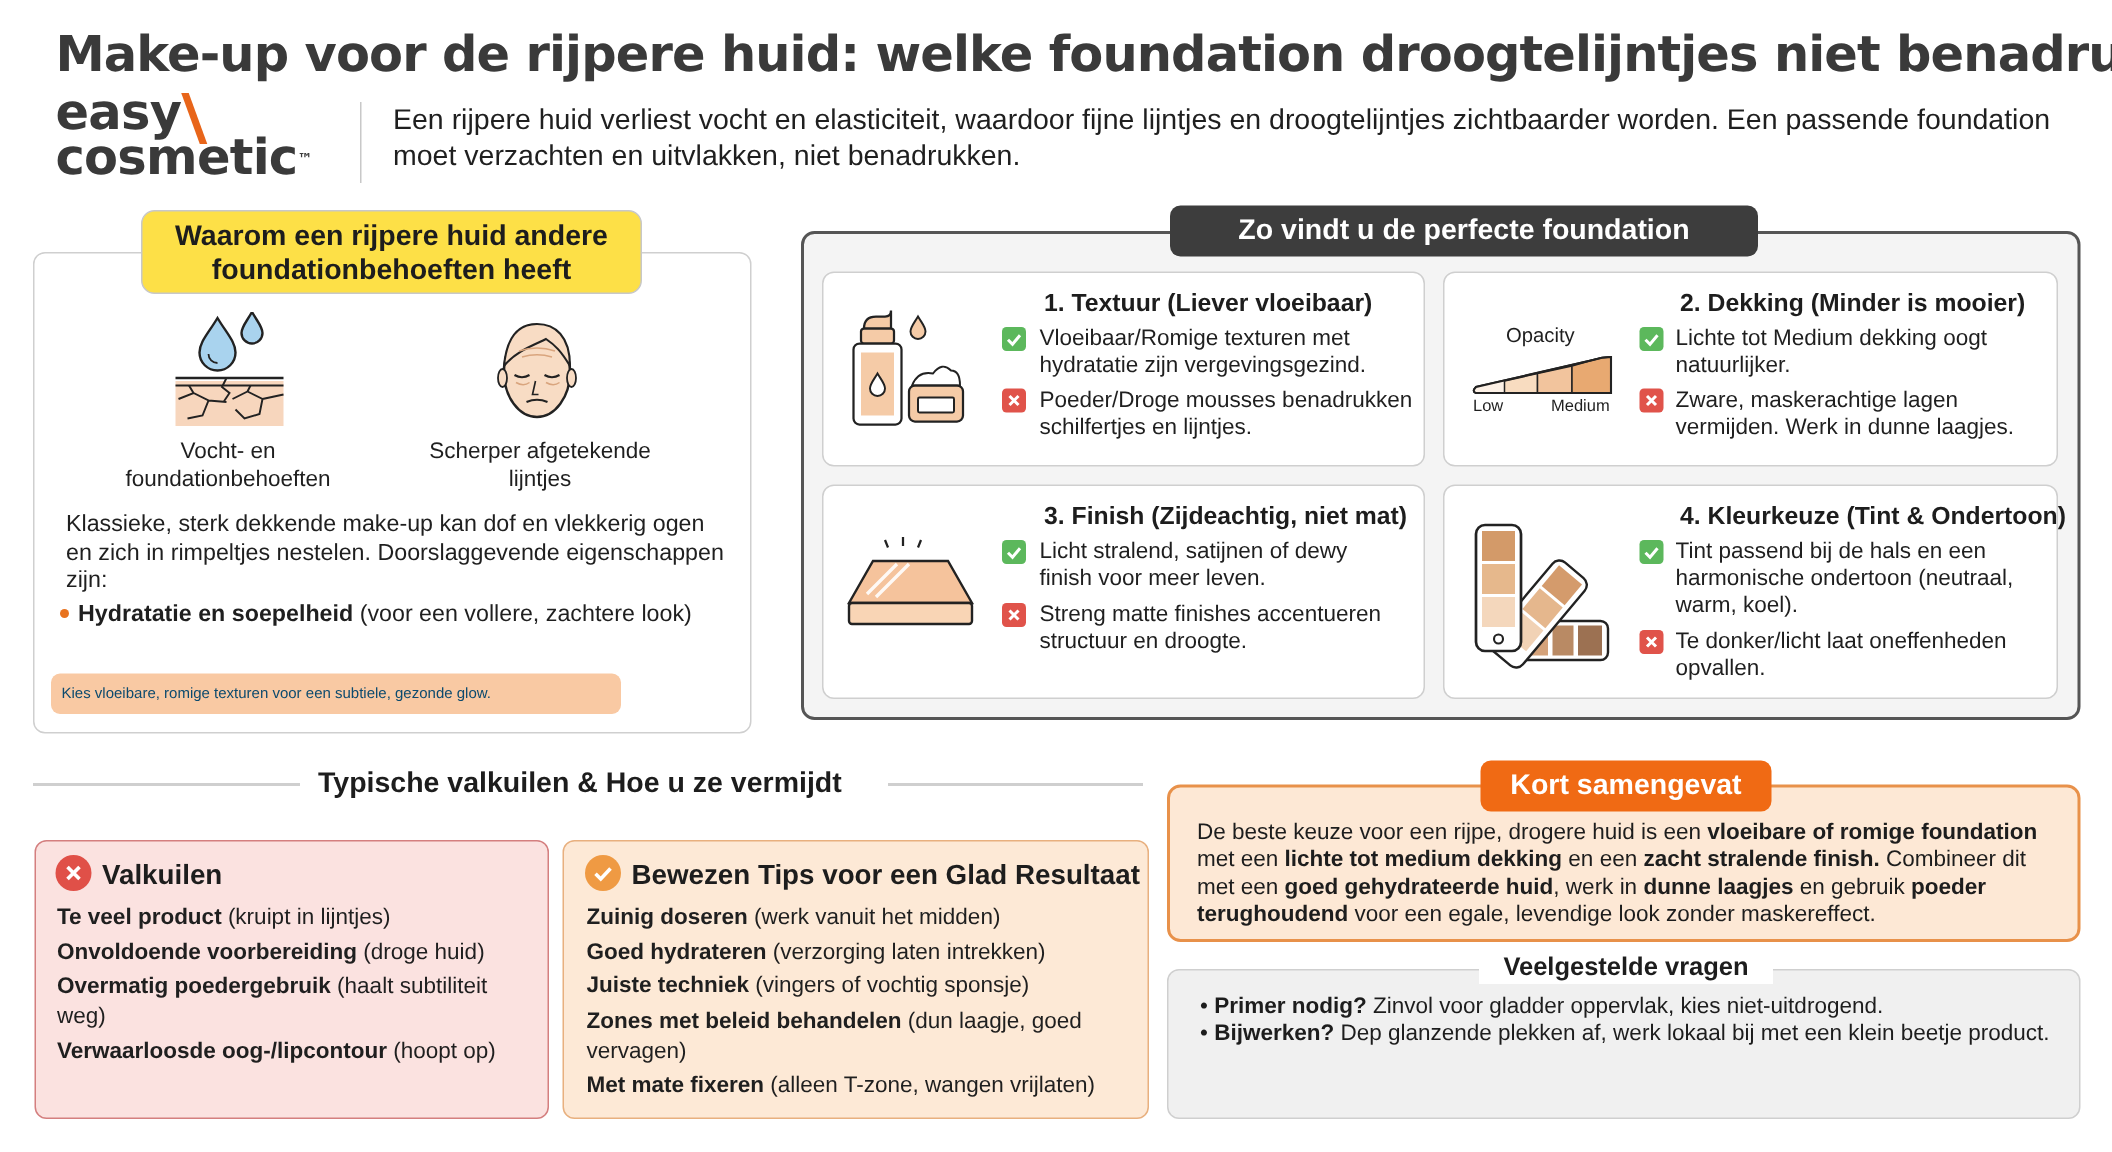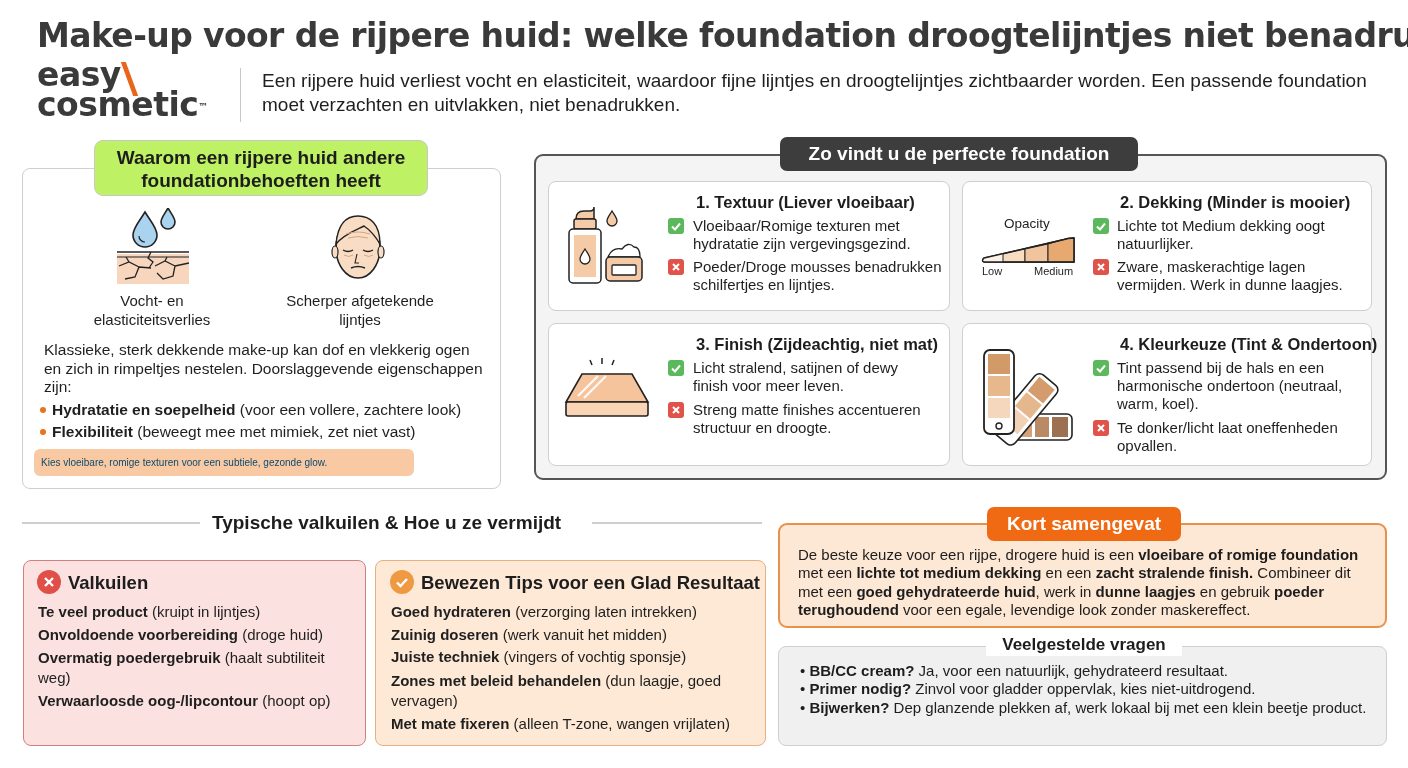--- a/index.html
+++ b/index.html
@@ -11,35 +11,35 @@
   .logo { position: absolute; left: 37px; top: 60px; width: 190px; height: 64px; font-family: "DejaVu Sans", sans-serif; font-weight: bold; color: #3a3a3a; line-height: 30px; }
   .logo .l1 { font-size: 33px; letter-spacing: -0.5px; display: block; }
   .logo .l2 { font-size: 33px; letter-spacing: -0.5px; display: block; }
   .logo .slash { position: absolute; left: 90px; top: 2px; width: 5px; height: 34px; background: #e8651a; transform: skewX(20deg); }
   .logo .tm { font-size: 10px; vertical-align: top; position: relative; top: 2px; }
   .header-divider { position: absolute; left: 240px; top: 68px; width: 1px; height: 54px; background: #c8c8c8; }
   .intro { position: absolute; left: 262px; top: 69px; width: 1110px; font-size: 19px; line-height: 24px; color: #1f1f1f; }
 
   
   .why-box { position: absolute; left: 22px; top: 168px; width: 479px; height: 321px; border: 1.5px solid #cfcfcf; border-radius: 8px; background: #fff; }
-  .why-tab { position: absolute; left: 94px; top: 140px; width: 334px; height: 56px; background: #bef264; border: 1.5px solid #c8c8c8; border-radius: 9px; text-align: center; font-weight: bold; font-size: 19px; line-height: 23px; padding-top: 5px; color: #1d1d1d; }
+  .why-tab { position: absolute; left: 94px; top: 140px; width: 334px; height: 56px; background: #fde047; border: 1.5px solid #c8c8c8; border-radius: 9px; text-align: center; font-weight: bold; font-size: 19px; line-height: 23px; padding-top: 5px; color: #1d1d1d; }
   .why-icon1 { position: absolute; left: 115px; top: 208px; width: 76px; height: 78px; }
   .why-icon2 { position: absolute; left: 330px; top: 208px; width: 56px; height: 78px; }
   .why-cap { position: absolute; top: 291px; text-align: center; font-size: 15px; line-height: 19px; color: #1f1f1f; }
   .why-cap1 { left: 62px; width: 180px; }
   .why-cap2 { left: 270px; width: 180px; }
   .why-body { position: absolute; left: 44px; top: 341px; width: 440px; font-size: 15.5px; line-height: 18.5px; color: #1f1f1f; }
   .why-bullets { position: absolute; left: 40px; top: 399px; width: 450px; font-size: 15.5px; line-height: 22px; }
   .why-bullets li { list-style: none; }
   .why-bullets .dot { display: inline-block; width: 6px; height: 6px; border-radius: 50%; background: #e8731f; margin-right: 6px; vertical-align: middle; position: relative; top: -1px; }
   .why-highlight { position: absolute; left: 34px; top: 449px; width: 380px; height: 27px; border-radius: 6px; background: #f9c9a3; font-size: 10px; line-height: 27px; padding-left: 7px; color: #0c4a6e; }
 
   
   .find-box { position: absolute; left: 534px; top: 154px; width: 853px; height: 326px; border: 2px solid #555; border-radius: 9px; background: #f4f4f4; }
-  .find-tab { position: absolute; left: 780px; top: 137px; width: 358px; height: 34px; border-radius: 7px; background: #3d3d3d; color: #fff; text-align: center; font-weight: bold; font-size: 19px; line-height: 34px; }
+  .find-tab { position: absolute; left: 780px; top: 137px; width: 392px; height: 34px; border-radius: 7px; background: #3d3d3d; color: #fff; text-align: center; font-weight: bold; font-size: 19px; line-height: 34px; }
   .card { position: absolute; background: #fff; border: 1.5px solid #cfcfcf; border-radius: 8px; }
   .card-ic { position: absolute; }
   .card-title { position: absolute; font-weight: bold; font-size: 16.5px; color: #1d1d1d; white-space: nowrap; margin-left: 28px; }
   .card-item { position: absolute; font-size: 15px; line-height: 18px; color: #1f1f1f; }
   .chk { position: absolute; width: 16px; height: 16px; border-radius: 3px; }
   .chk.ok { background: #5cb85c; }
   .chk.bad { background: #e0534a; }
   .chk svg { position: absolute; left: 0; top: 0; }
 
   
@@ -94,27 +94,26 @@
   <path d="M6 36 C8 14 18 8 28 8 C40 8 50 16 50 36 C44 26 40 22 34 18 C26 22 14 26 6 36z" fill="#f8dcc4" stroke="#222" stroke-width="1.4"></path>
   <ellipse cx="5" cy="44" rx="3" ry="6" fill="#f8dcc4" stroke="#222" stroke-width="1.2"></ellipse>
   <ellipse cx="51" cy="44" rx="3" ry="6" fill="#f8dcc4" stroke="#222" stroke-width="1.2"></ellipse>
   <path d="M16 26 q12 -4 24 0 M18 30 q10 -3 20 0" fill="none" stroke="#d9a57e" stroke-width="1"></path>
   <path d="M13 42 q5 3 10 0 M33 42 q5 3 10 0" fill="none" stroke="#222" stroke-width="1.4"></path>
   <path d="M14 47 q5 3 9 0 M34 47 q5 3 9 0" fill="none" stroke="#d9a57e" stroke-width="1"></path>
   <path d="M27 46 l-2 9 h4" fill="none" stroke="#222" stroke-width="1.1"></path>
   <path d="M21 60 q7 -3 14 0" fill="none" stroke="#222" stroke-width="1.4"></path>
 </svg>
 
-<div class="why-cap why-cap1">Vocht- en elasticiteitsverlies</div>
+<div class="why-cap why-cap1">Vocht- en foundationbehoeften</div>
 <div class="why-cap why-cap2">Scherper afgetekende lijntjes</div>
 
 <p class="why-body">Klassieke, sterk dekkende make-up kan dof en vlekkerig ogen en zich in rimpeltjes nestelen. Doorslaggevende eigenschappen zijn:</p>
 <ul class="why-bullets">
   <li><span class="dot"></span><b>Hydratatie en soepelheid</b><span> (voor een vollere, zachtere look)</span></li>
-  <li><span class="dot"></span><b>Flexibiliteit</b><span> (beweegt mee met mimiek, zet niet vast)</span></li>
 </ul>
 <div class="why-highlight">Kies vloeibare, romige texturen voor een subtiele, gezonde glow.</div>
 
 <div class="find-box"></div>
 <div class="find-tab">Zo vindt u de perfecte foundation</div>
 
 <div class="card" style="left:548px;top:181px;width:402px;height:130px;"></div>
 <svg class="card-ic" viewBox="0 0 80 80" style="left:566px;top:205px;width:80px;height:80px;">
   <path d="M10 14 q0 -8 8 -8 h6 q4 0 4 -4 v12 z" fill="#f5cba7" stroke="#222" stroke-width="1.5"></path>
   <rect x="8" y="14" width="22" height="10" rx="2" fill="#f5cba7" stroke="#222" stroke-width="1.5"></rect>
@@ -236,32 +235,31 @@
   <li class="two" style="padding-top:2px;"><b>Overmatig poedergebruik</b><span> (haalt subtiliteit weg)</span></li>
   <li><b>Verwaarloosde oog-/lipcontour</b><span> (hoopt op)</span></li>
 </ul>
 
 <div class="tips-box"></div>
 <span class="round-ic" style="left:390px;top:570px;background:#ef9a43;"><svg width="24" height="24" viewBox="0 0 24 24">
       <path d="M7 12.5 l3.5 3.5 l6.5 -7" fill="none" stroke="#fff" stroke-width="2.4"></path>
     </svg></span>
 <div class="box-head" style="left:421px;top:572px;">Bewezen Tips voor een Glad Resultaat</div>
 <ul class="list" style="left:391px;top:601px;width:370px;">
+  <li><b>Zuinig doseren</b><span> (werk vanuit het midden)</span></li>
   <li><b>Goed hydrateren</b><span> (verzorging laten intrekken)</span></li>
-  <li><b>Zuinig doseren</b><span> (werk vanuit het midden)</span></li>
   <li><b>Juiste techniek</b><span> (vingers of vochtig sponsje)</span></li>
   <li class="two" style="padding-top:2px;"><b>Zones met beleid behandelen</b><span> (dun laagje, goed vervagen)</span></li>
   <li><b>Met mate fixeren</b><span> (alleen T-zone, wangen vrijlaten)</span></li>
 </ul>
 
 <div class="sum-box"></div>
 <div class="sum-tab">Kort samengevat</div>
 <p class="sum-text">
   <span>De beste keuze voor een rijpe, drogere huid is een </span><b>vloeibare of romige foundation</b><span> met een </span><b>lichte tot medium dekking</b><span> en een </span><b>zacht stralende finish.</b><span> Combineer dit met een </span><b>goed gehydrateerde huid</b><span>, werk in </span><b>dunne laagjes</b><span> en gebruik </span><b>poeder terughoudend</b><span> voor een egale, levendige look zonder maskereffect.</span>
 </p>
 
 <div class="faq-box"></div>
 <div class="faq-title">Veelgestelde vragen</div>
 <ul class="faq-list">
-  <li>• <b>BB/CC cream?</b><span> Ja, voor een natuurlijk, gehydrateerd resultaat.</span></li>
   <li>• <b>Primer nodig?</b><span> Zinvol voor gladder oppervlak, kies niet-uitdrogend.</span></li>
   <li>• <b>Bijwerken?</b><span> Dep glanzende plekken af, werk lokaal bij met een klein beetje product.</span></li>
 </ul>
 
 </body></html>

